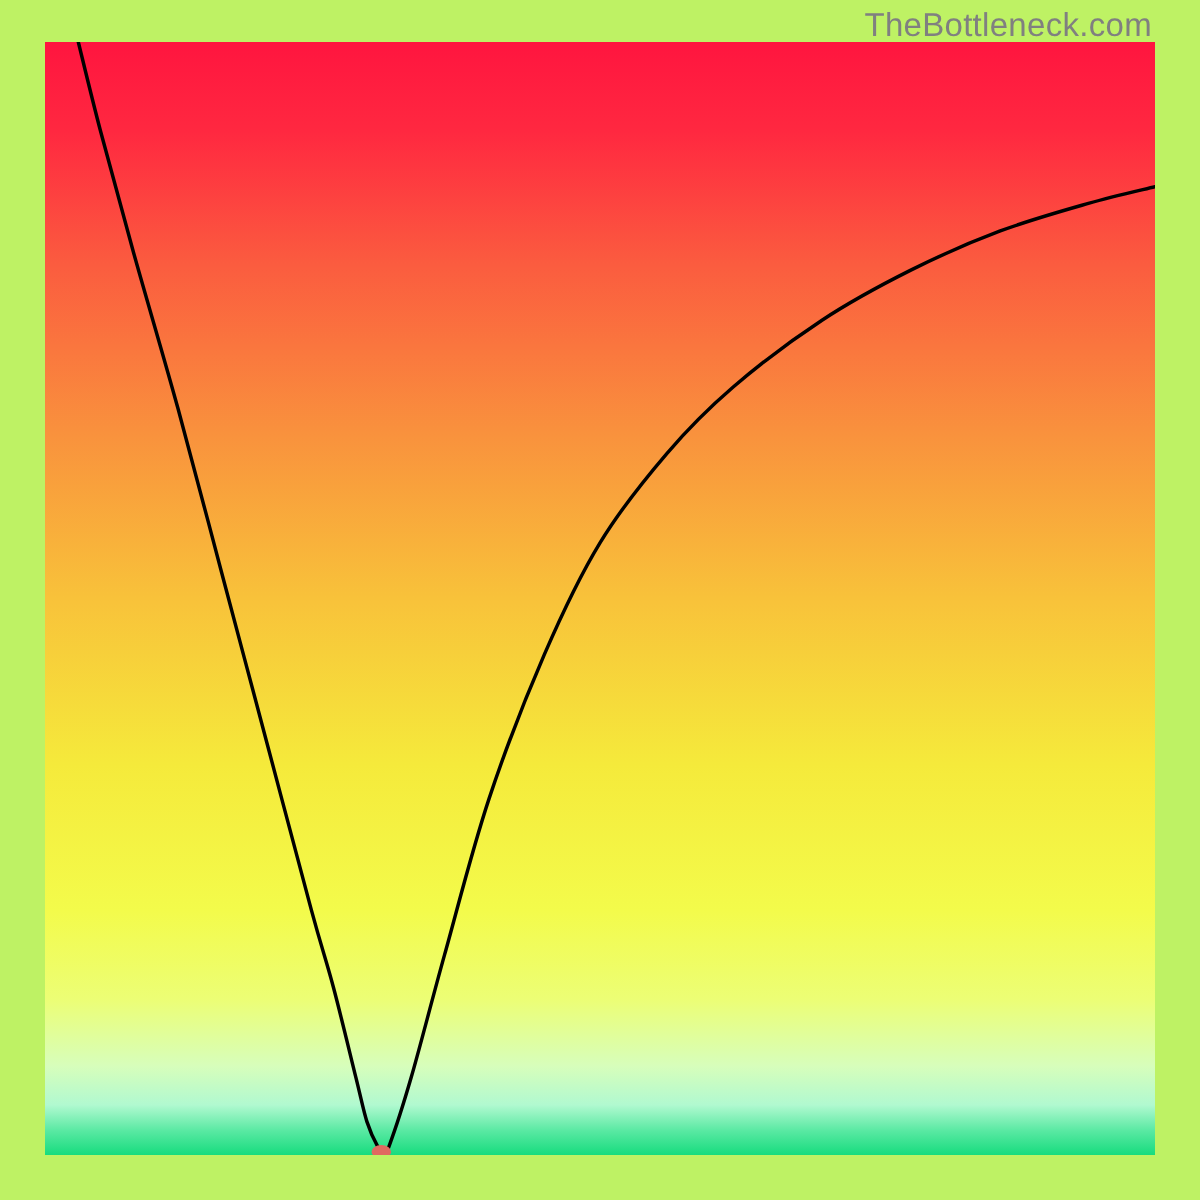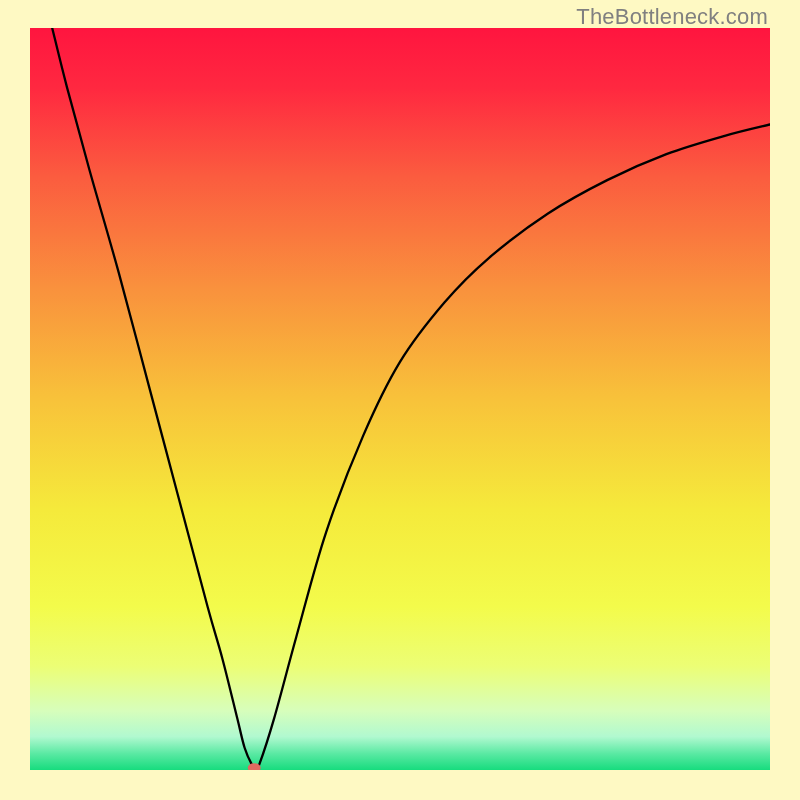--- a/index.html
+++ b/index.html
@@ -10,21 +10,21 @@
     background: #000;
     overflow: hidden;
     font-family: Arial, Helvetica, sans-serif;
   }
   .frame {
     position: absolute;
     top: 0;
     left: 0;
     width: 800px;
     height: 800px;
-    background: #fef9c3;
+    background: #bef264;
   }
   .plot-area {
     position: absolute;
     top: 28px;
     left: 30px;
     width: 740px;
     height: 742px;
   }
   .gradient-bg {
     position: absolute;

